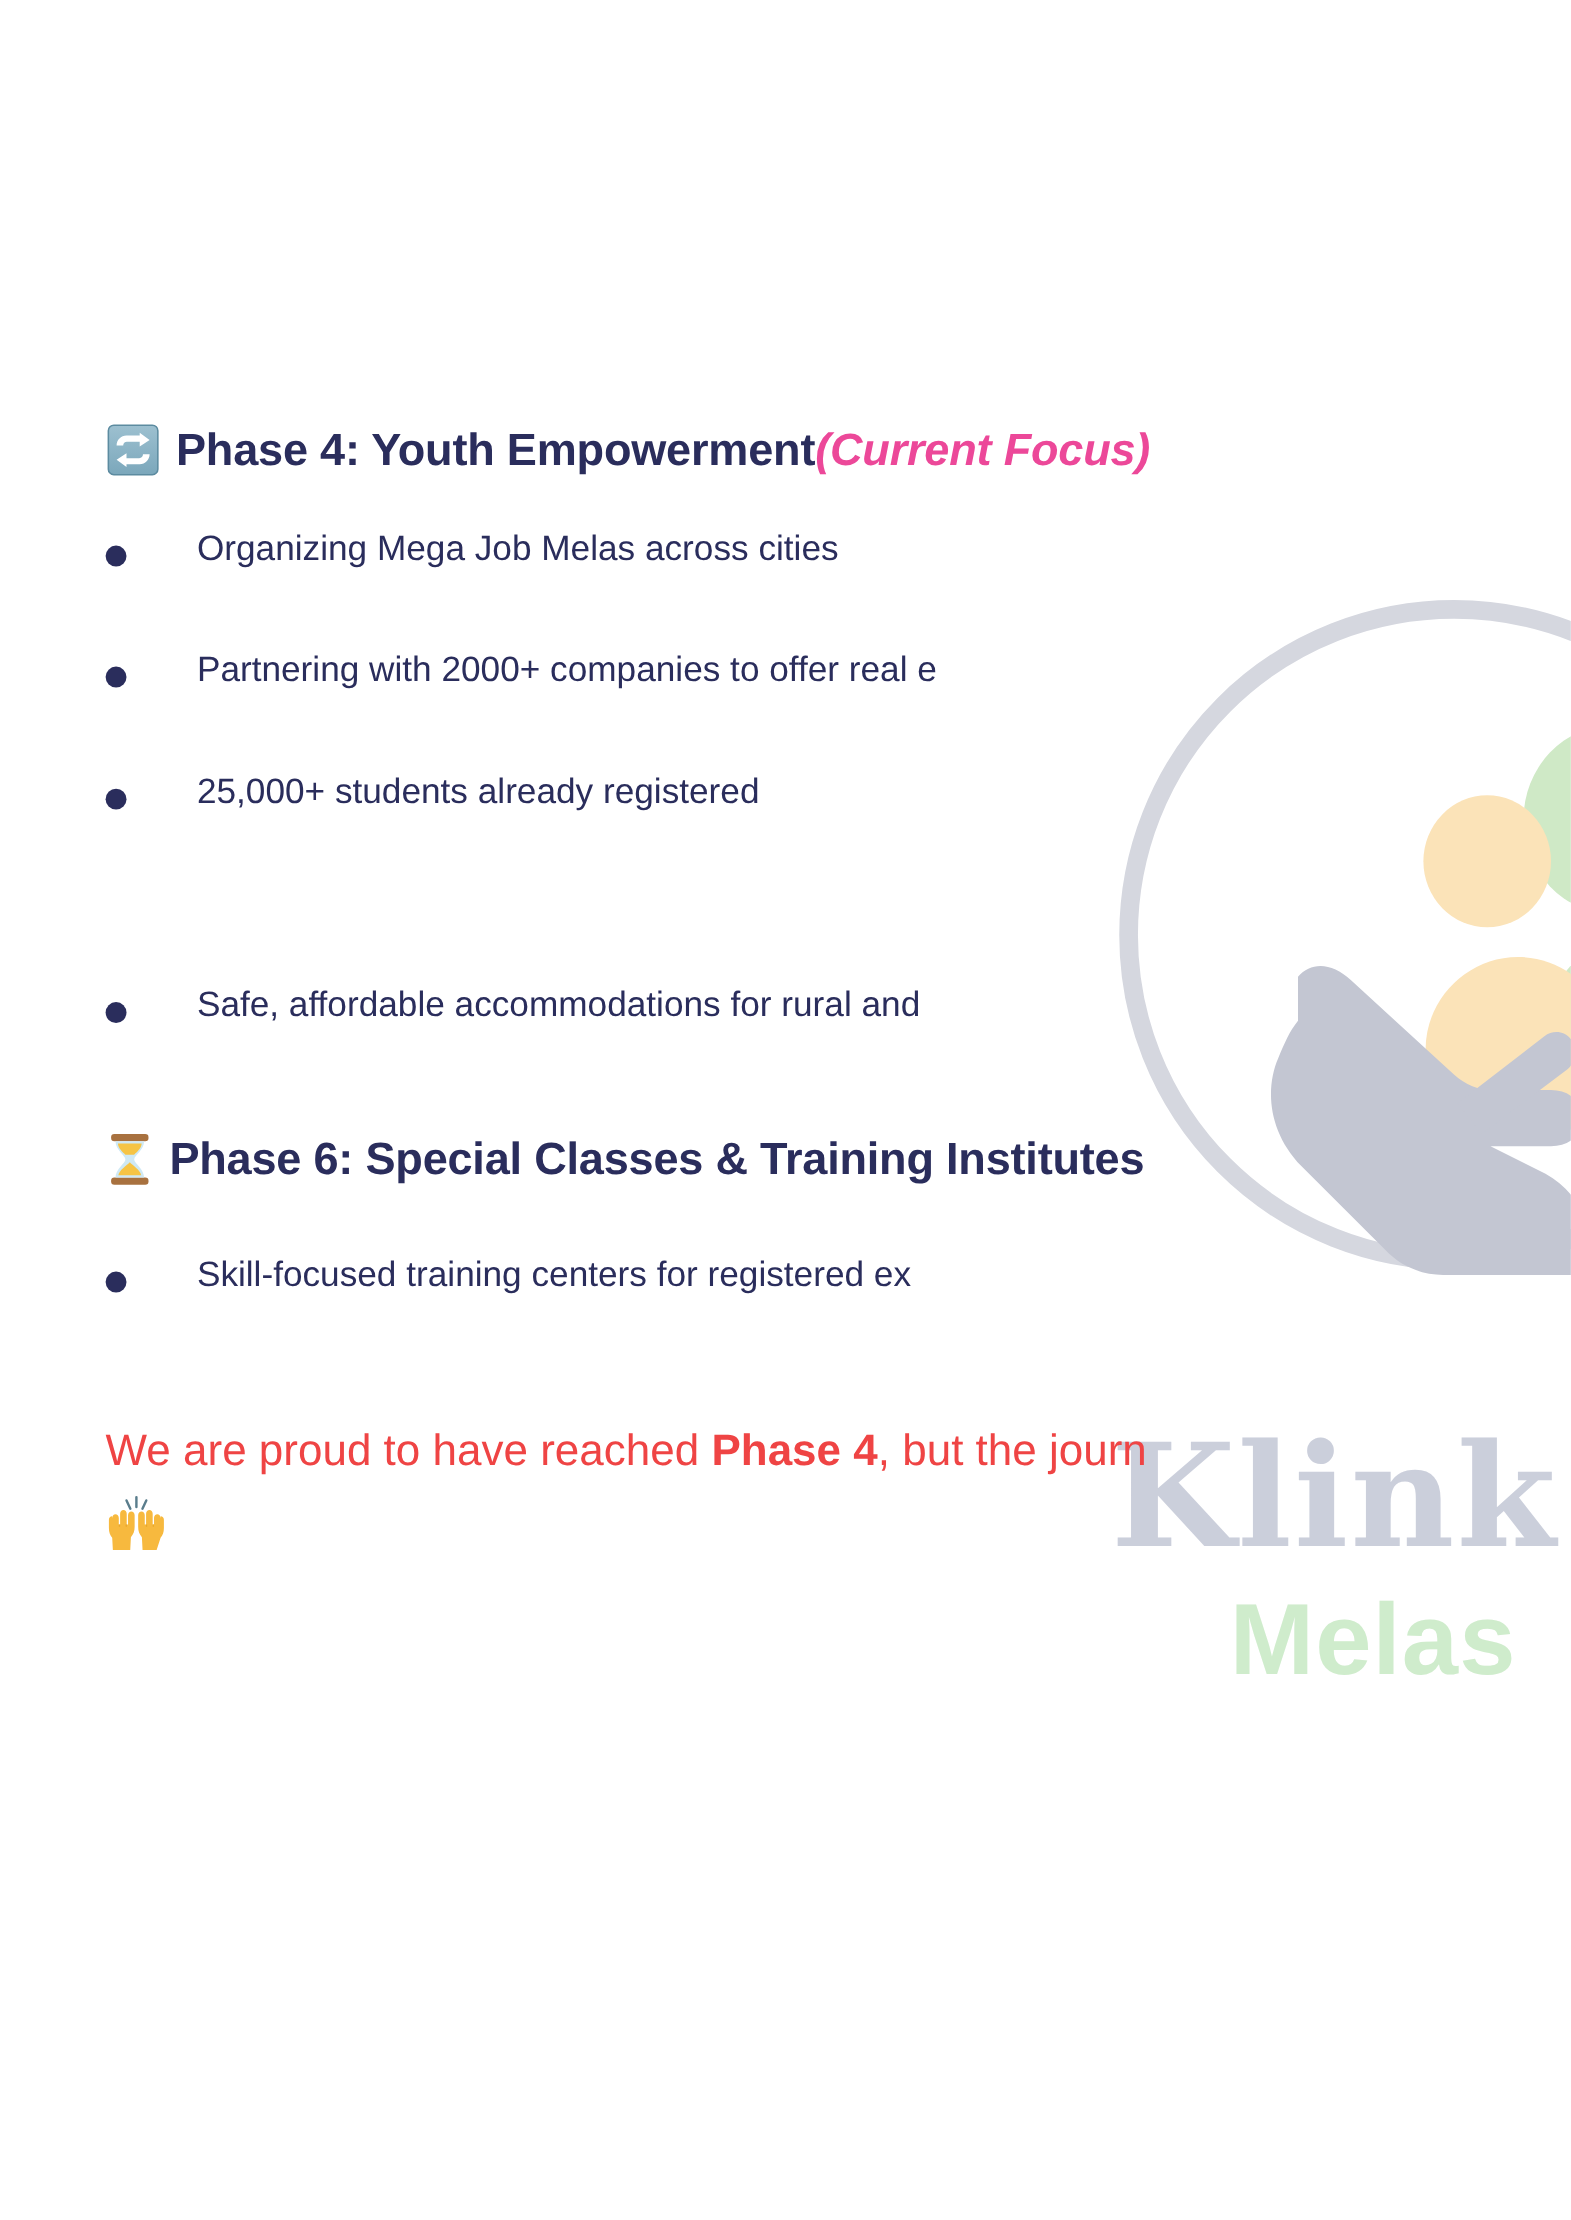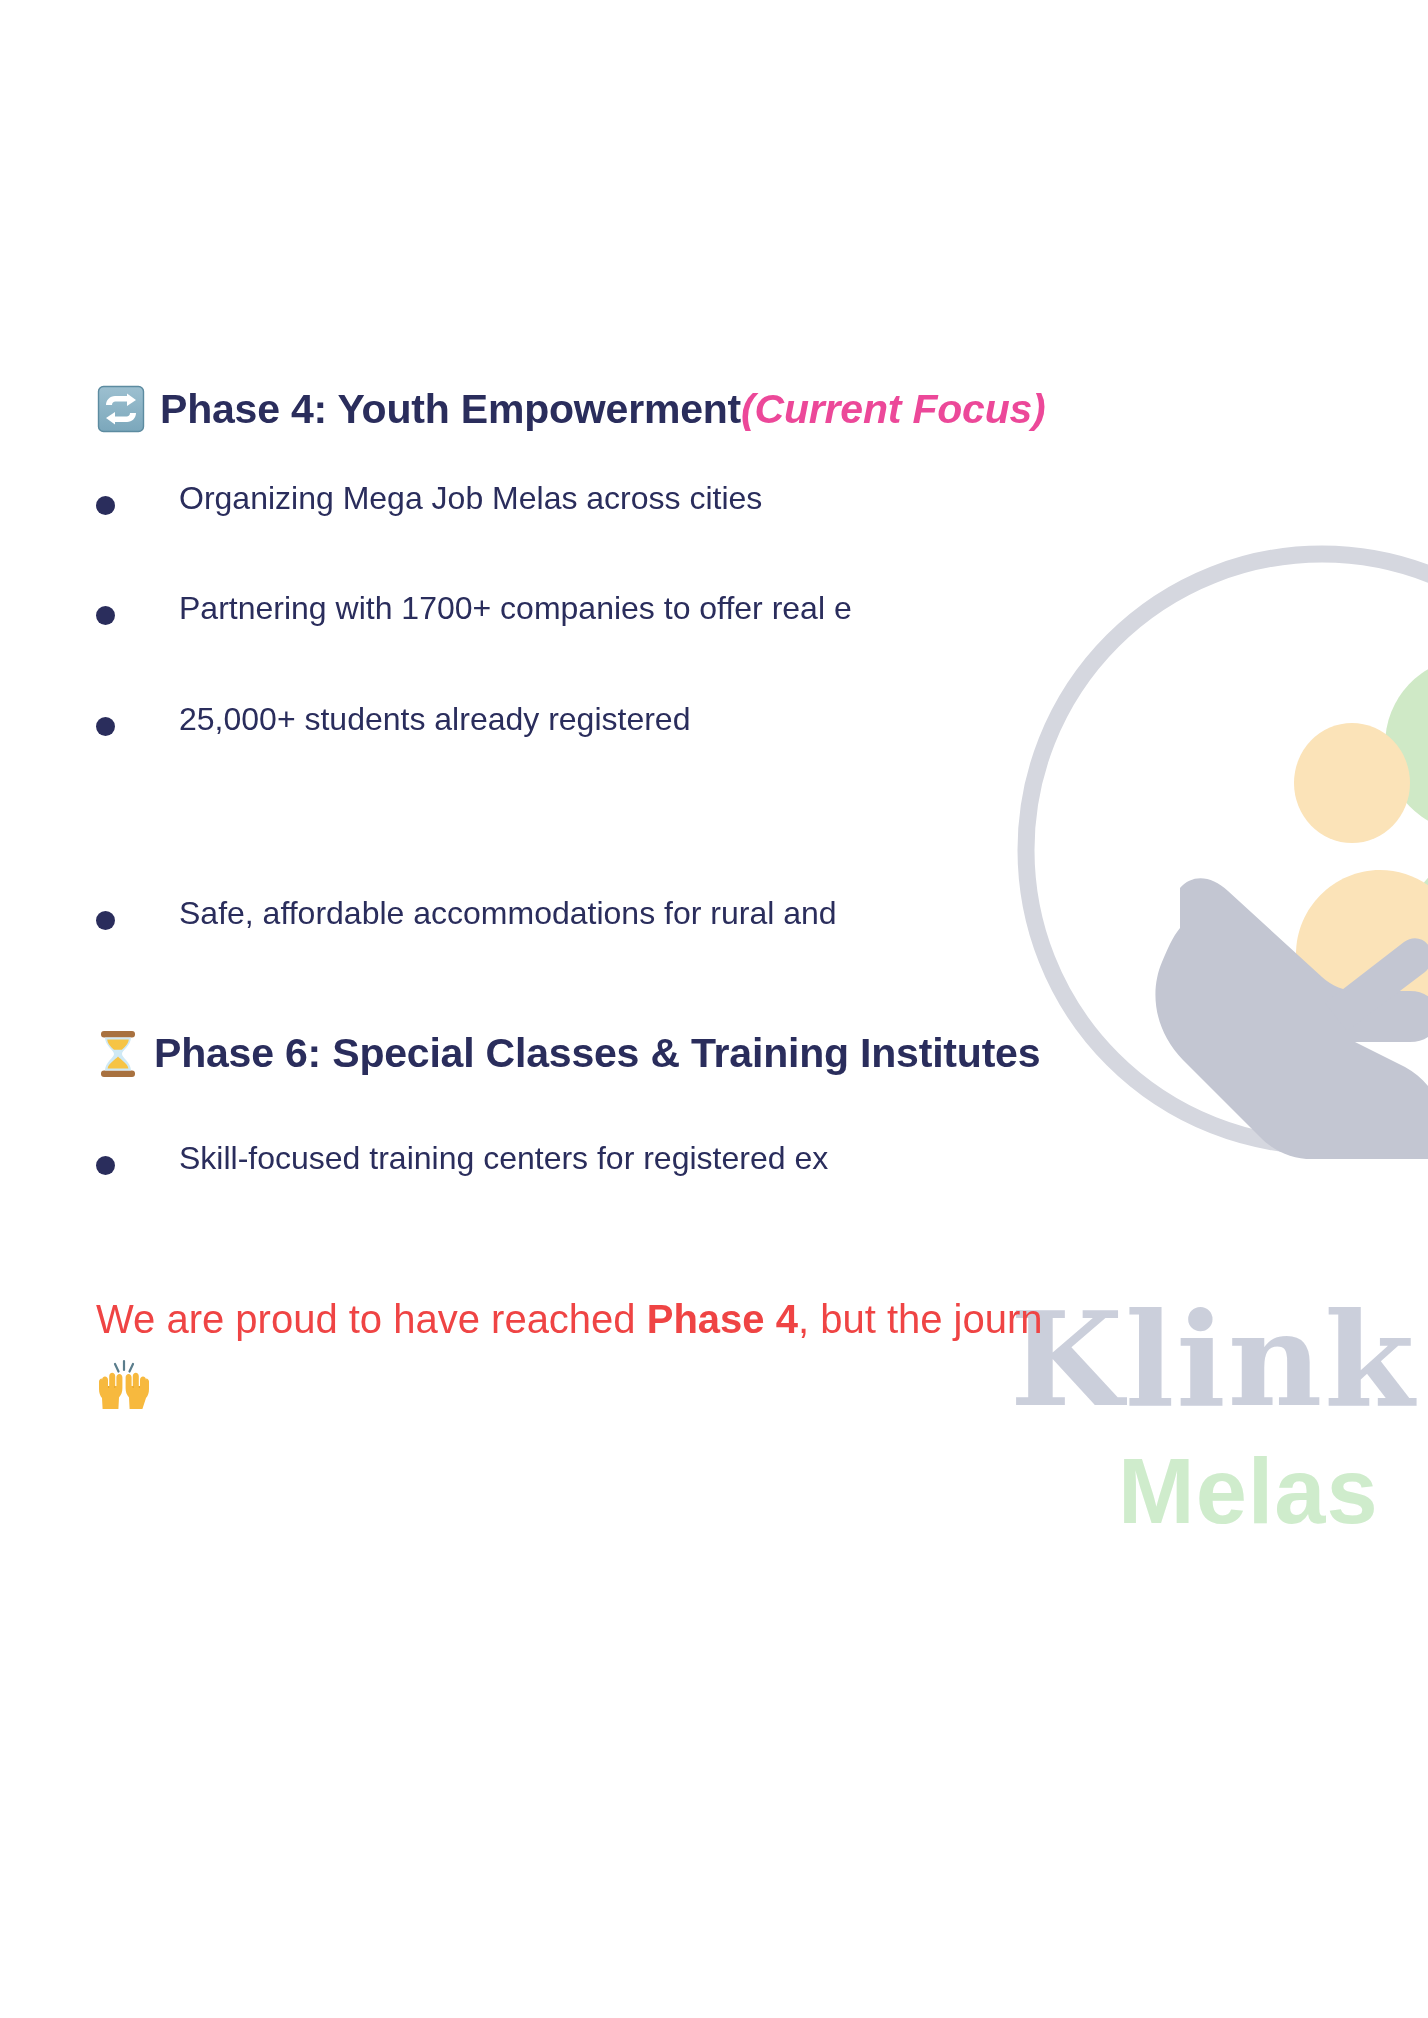--- a/index.html
+++ b/index.html
@@ -142,21 +142,21 @@
   <div class="sp-h-to-b"></div>
 
   <ul class="bullets">
     <li class="bullet">
       <span class="dot"></span>
       <span class="btext">Organizing Mega Job Melas across cities</span>
     </li>
     <div class="sp-bullet"></div>
     <li class="bullet">
       <span class="dot"></span>
-      <span class="btext">Partnering with 1700+ companies to offer real e</span>
+      <span class="btext">Partnering with 2000+ companies to offer real e</span>
     </li>
     <div class="sp-bullet"></div>
     <li class="bullet">
       <span class="dot"></span>
       <span class="btext">25,000+ students already registered</span>
     </li>
   </ul>
 
   <div class="sp-block"></div>
 

